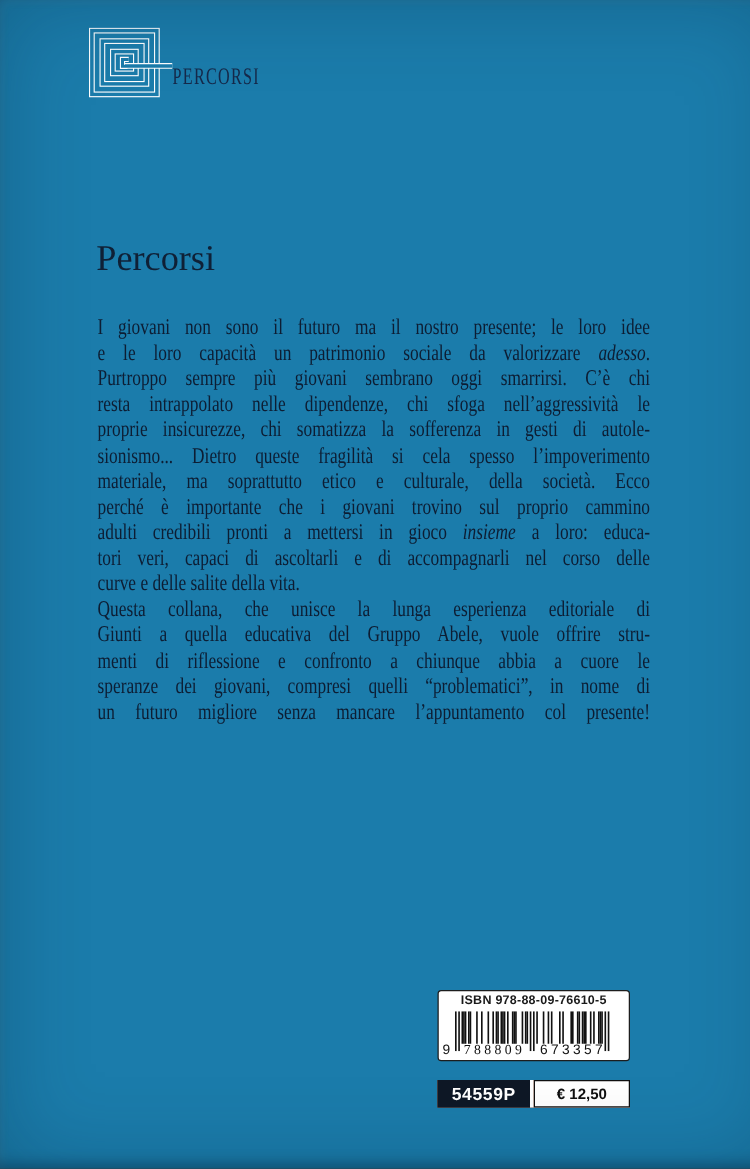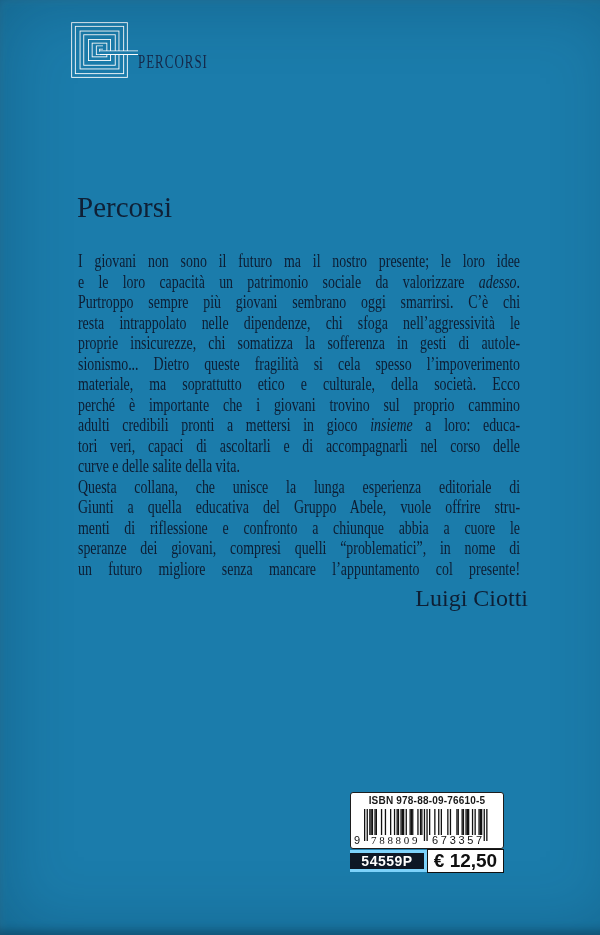--- a/index.html
+++ b/index.html
@@ -51,30 +51,30 @@
   }
   .isbn{
     position:absolute;top:2px;left:0;right:0;text-align:center;
     font-size:10px;letter-spacing:.2px;color:#1a1a1a;font-weight:bold;
   }
   .bars{position:absolute;left:13px;top:16px;}
   .d{position:absolute;top:42px;font-size:11px;color:#111;line-height:11px;}
   .d9{left:3px;}
   .d1{left:20px;width:56px;letter-spacing:2.7px;font-family:Liberation Serif, serif;}
   .d2{left:81px;width:56px;letter-spacing:2.7px;}
-  .row{display:flex;margin-top:1px;height:22px;background:#7dd3fc;align-items:center;}
+  .row{display:flex;margin-top:15px;height:22px;background:#c2410c;}
   .code{
     width:74px;background:#0e1826;color:#fff;
     font-size:14px;font-weight:bold;letter-spacing:.5px;
     display:flex;align-items:center;justify-content:center;
   }
   .gap{width:3px;background:#fff;}
   .price{
     flex:1;background:#fff;border:1.5px solid #111;box-sizing:border-box;
-    color:#101010;font-size:19px;font-weight:bold;
+    color:#101010;font-size:12px;font-weight:bold;
     display:flex;align-items:center;justify-content:center;
   }
 </style>
 </head>
 <body>
 
 <div class="cover">
 
   <div class="brand">
     <svg width="67" height="57" viewBox="0 0 67 57" aria-hidden="true">
@@ -107,21 +107,20 @@
       <div class="bline"><span>adulti credibili pronti a mettersi in gioco </span><span class="it">insieme</span><span> a loro: educa-</span></div>
       <div class="bline"><span>tori veri, capaci di ascoltarli e di accompagnarli nel corso delle</span></div>
       <div class="bline end"><span>curve e delle salite della vita.</span></div>
       <div class="bline"><span>Questa collana, che unisce la lunga esperienza editoriale di</span></div>
       <div class="bline"><span>Giunti a quella educativa del Gruppo Abele, vuole offrire stru-</span></div>
       <div class="bline"><span>menti di riflessione e confronto a chiunque abbia a cuore le</span></div>
       <div class="bline"><span>speranze dei giovani, compresi quelli “problematici”, in nome di</span></div>
       <div class="bline"><span>un futuro migliore senza mancare l’appuntamento col presente!</span></div>
     </div>
 
-  <div class="signature">Luigi Ciotti</div>
 
   <div class="label">
     <div class="bx">
       <div class="isbn">ISBN 978-88-09-76610-5</div>
       <svg class="bars" aria-hidden="true" width="124" height="32" viewBox="0 0 124 32">
           <rect x="0.00" y="0" width="1.30" height="32" fill="#111"></rect>
           <rect x="2.60" y="0" width="1.30" height="32" fill="#111"></rect>
           <rect x="5.20" y="0" width="1.30" height="26" fill="#111"></rect>
           <rect x="6.50" y="0" width="1.30" height="26" fill="#111"></rect>
           <rect x="7.80" y="0" width="1.30" height="26" fill="#111"></rect>

